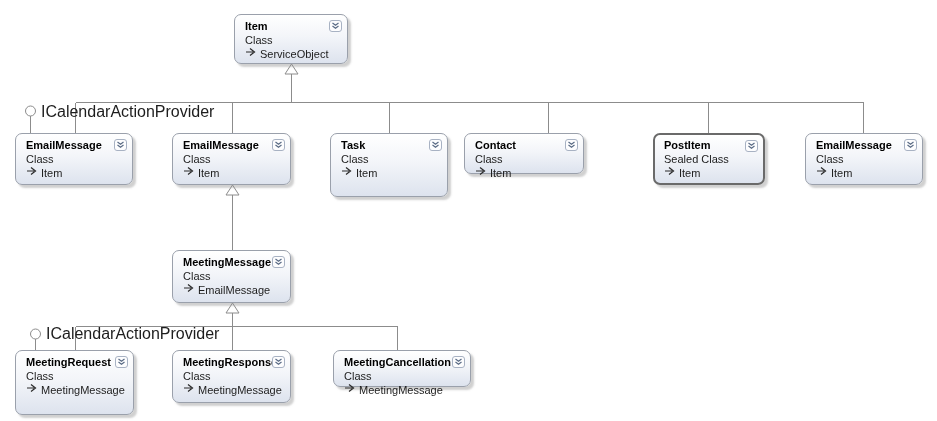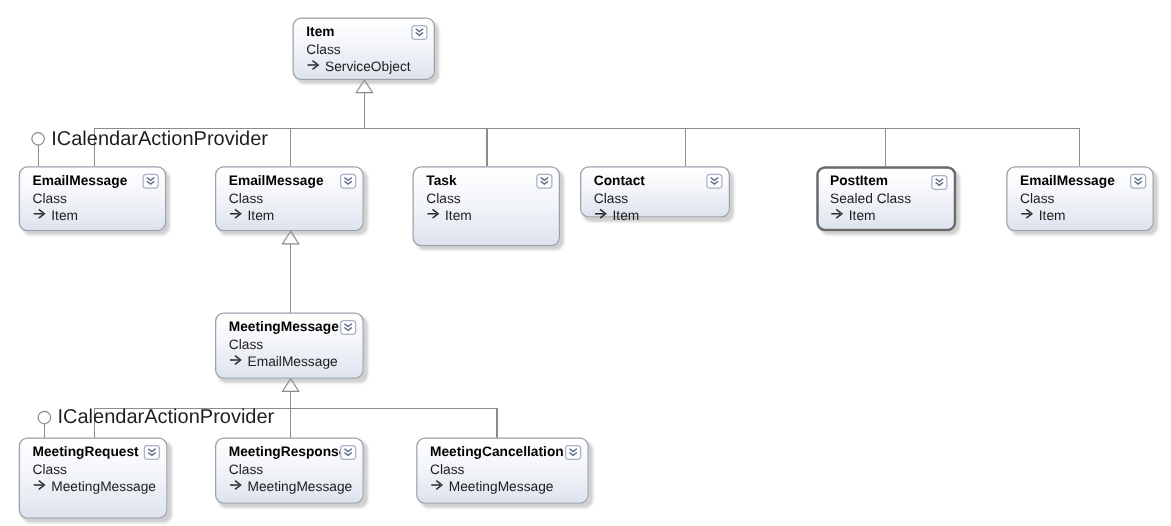--- a/index.html
+++ b/index.html
@@ -224,21 +224,21 @@
     </button>
     <div class="ckind">Class</div>
     <div class="cbase">
       <svg width="12" height="9" viewBox="0 0 12 9">
           <path d="M1,5 H8 M5,1.5 L9.5,5 L5,8.5" stroke="#2a2a2a" stroke-width="1.2" fill="none"></path>
         </svg>
       <span>MeetingMessage</span>
     </div>
   </div>
 
-  <div class="cbox" style="left:333px;top:350px;width:138px;height:53px">
+  <div class="cbox" style="left:333px;top:350px;width:138px;height:37px">
     <div class="ctitle">MeetingCancellation</div>
     <button class="chev" aria-label="collapse">
       <svg width="9" height="8" viewBox="0 0 9 8">
           <path d="M1.5,1 L4.5,3.2 L7.5,1 M1.5,4 L4.5,6.2 L7.5,4" stroke="#5a6b85" stroke-width="1.2" fill="none"></path>
         </svg>
     </button>
     <div class="ckind">Class</div>
     <div class="cbase">
       <svg width="12" height="9" viewBox="0 0 12 9">
           <path d="M1,5 H8 M5,1.5 L9.5,5 L5,8.5" stroke="#2a2a2a" stroke-width="1.2" fill="none"></path>

